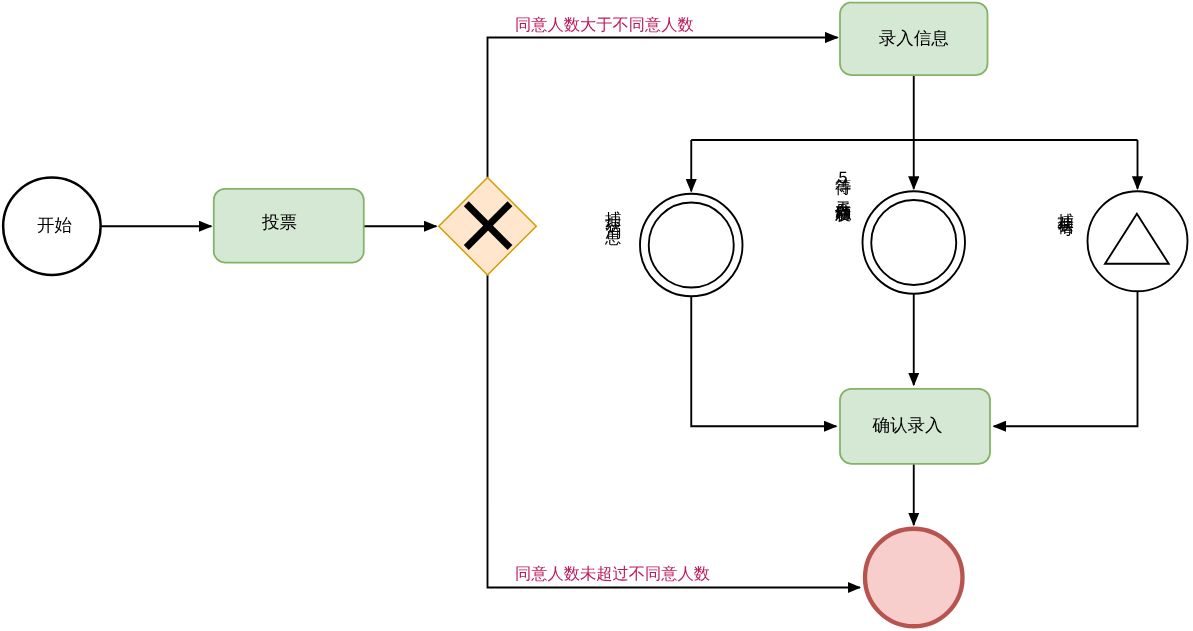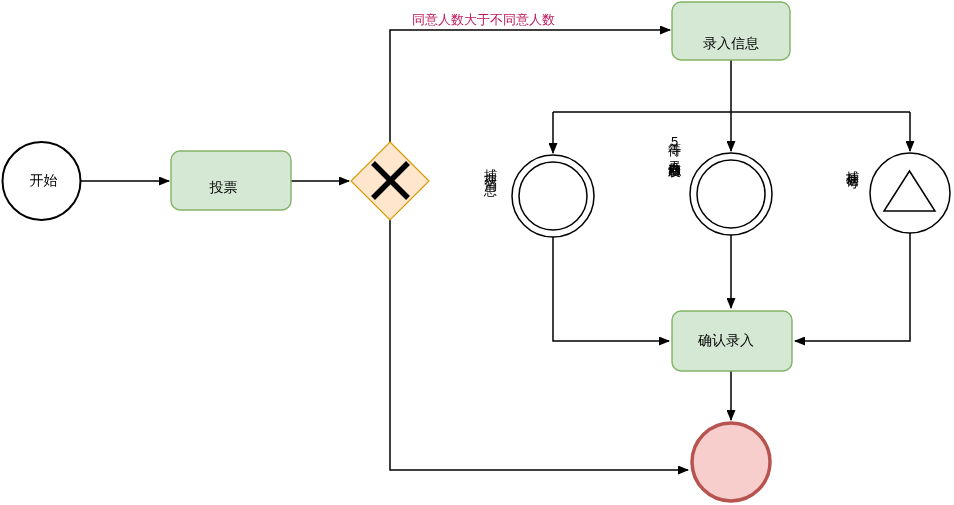--- a/index.html
+++ b/index.html
@@ -106,29 +106,30 @@
       <polygon points="909.5,171 884,211 935,211" fill="none"></polygon>
     </g>
 
     <rect x="672" y="311" width="120" height="60" rx="9" stroke-width="1.4" fill="#d5e8d4" stroke="#82b366"></rect>
 
     <circle cx="731" cy="462" r="39" stroke-width="3.5" fill="#f8cecc" stroke="#b85450"></circle>
   </svg>
 
   <div class="node-label" style="left:4px; top:142px; width:79px; height:78px;">开始</div>
 
-  <div class="node-label" style="left:171px; top:158px; width:105px; height:59px;">投票</div>
+  <div class="node-label" style="left:171px; top:148px; width:105px; height:59px;">投票</div>
 
-  <div class="node-label" style="left:672px; top:2px; width:118px; height:58px;margin-top:13px;">录入信息</div>
+  <div class="node-label" style="left:672px; top:2px; width:118px; height:58px;">录入信息</div>
 
   <div class="node-label" style="left:672px; top:311px; width:108px; height:60px;">确认录入</div>
 
 
   <div class="edge-label" style="left:412px; top:11px;">同意人数大于不同意人数</div>
 
+  <div class="edge-label" style="left:412px; top:450px;">同意人数未超过不同意人数</div>
 
   <div class="vlabel msg" style="left:482px; top:158px;">捕获消息</div>
 
   <div class="vlabel wait" style="left:666px; top:132px;">等待5天后自动触发</div>
 
   <div class="vlabel signal" style="left:844px; top:160px;">捕获信号</div>
 
 </div>
 
 </body></html>

